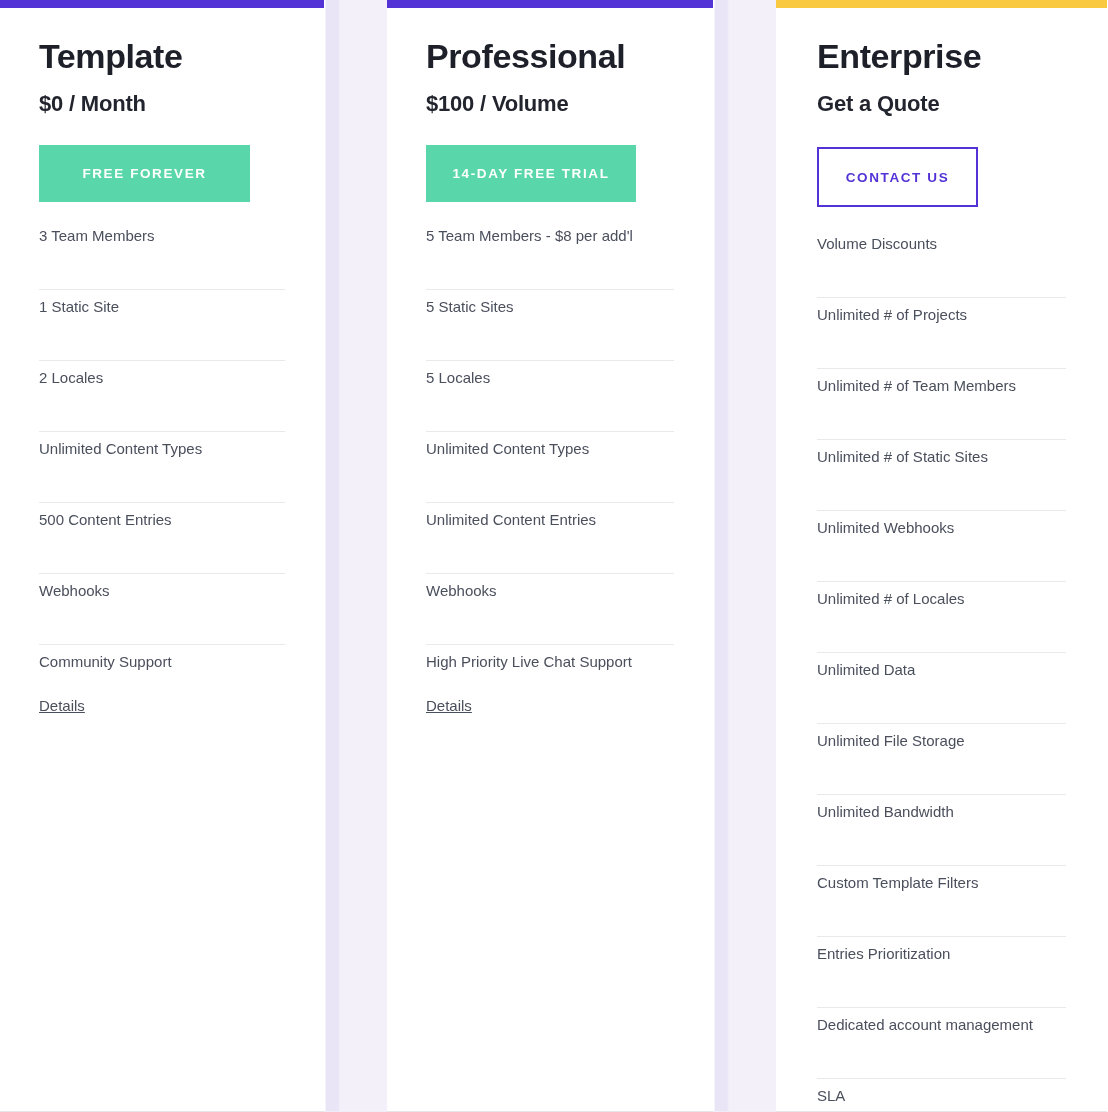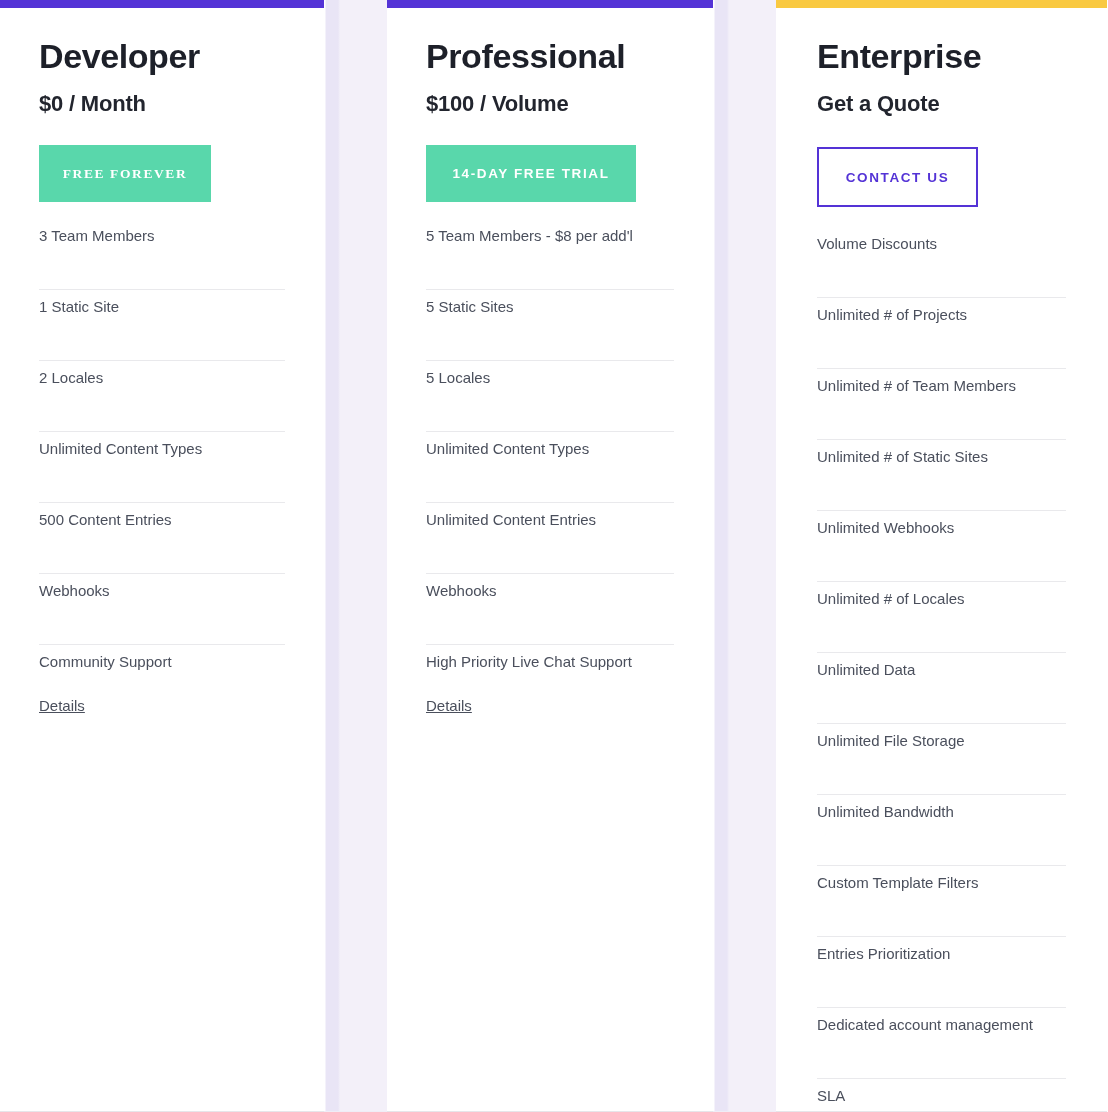--- a/index.html
+++ b/index.html
@@ -86,21 +86,21 @@
     text-decoration: none;
     cursor: pointer;
     border: 0;
     font-family: "Liberation Sans", sans-serif;
   }
   .cta-solid {
     background: #59d7ab;
     color: #ffffff;
     height: 57px;
   }
-  .cta-free     { width: 172px; font-family: Liberation Serif, serif; }
+  .cta-free     { width: 211px; }
   .cta-trial    { width: 210px; }
   .cta-outline {
     background: #ffffff;
     color: #5433d6;
     border: 2px solid #5433d6;
     height: 60px;
     width: 161px;
     margin-top: 32px;
   }
 
@@ -134,21 +134,21 @@
   }
 </style>
 </head>
 <body>
 
 <div class="pricing-table">
 
   <div class="plan-column col-developer">
     <div class="accent-bar" style="background:#5433d6"></div>
     <div class="col-body">
-      <h2 class="plan-name">Developer</h2>
+      <h2 class="plan-name">Template</h2>
       <div class="plan-price">$0 / Month</div>
       <button class="cta cta-solid cta-free">FREE FOREVER</button>
       <ul class="feature-list">
         <li class="feature-item">3 Team Members</li>
         <li class="feature-item">1 Static Site</li>
         <li class="feature-item">2 Locales</li>
         <li class="feature-item">Unlimited Content Types</li>
         <li class="feature-item">500 Content Entries</li>
         <li class="feature-item">Webhooks</li>
         <li class="feature-item no-rule">Community Support</li>

